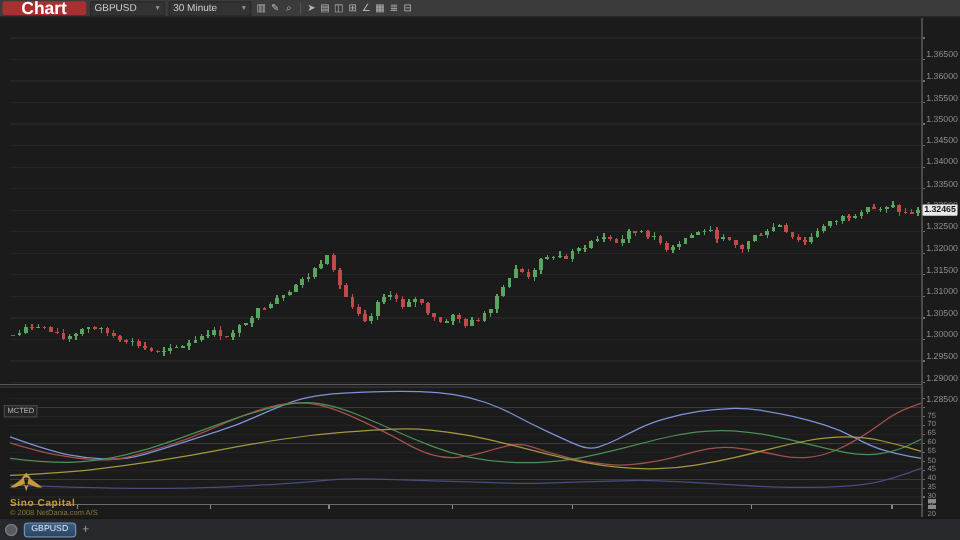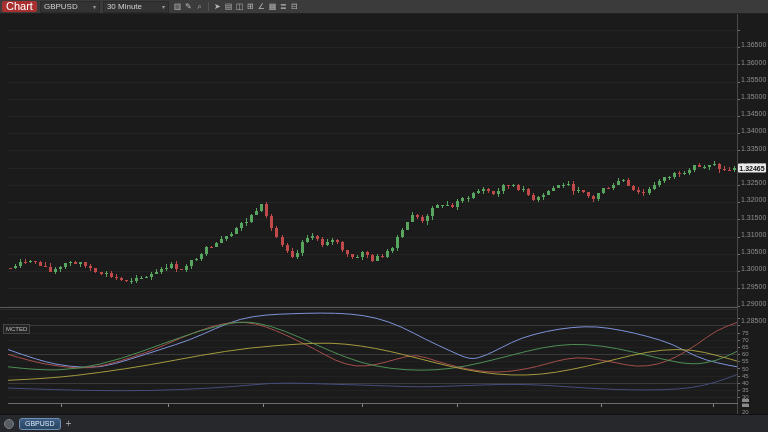--- a/index.html
+++ b/index.html
@@ -4,21 +4,21 @@
 <style>
   html,body{margin:0;padding:0;}
   body{width:768px;height:432px;overflow:hidden;background:#141414;
        font-family:"Liberation Sans",sans-serif;-webkit-font-smoothing:antialiased;}
   .app{position:relative;width:768px;height:432px;background:#1b1b1c;overflow:hidden;}
 
   
   .toolbar{position:absolute;top:0;left:0;width:768px;height:14px;background:#3b3b3c;
            border-bottom:1px solid #222;display:flex;align-items:center;gap:3px;
            padding:0 2px;box-sizing:border-box;font-size:8px;color:#c8c8c8;}
-  .badge{background:#a93030;color:#fff;font-size:11px;font-weight:normal;padding:0 4px;
+  .badge{background:#a93030;color:#fff;font-size:14px;font-weight:bold;padding:0 15px;
          height:11px;line-height:11px;border-radius:2px;}
   .dd{display:flex;align-items:center;gap:5px;background:#333334;border:1px solid #2a2a2a;
       height:10px;line-height:10px;padding:0 3px;color:#cfcfcf;}
   .dd .caret{font-size:6px;color:#9a9a9a;}
   .tb-icon{min-width:11px;height:11px;display:flex;align-items:center;justify-content:center;
            font-size:8px;color:#b5b5b5;cursor:default;}
   .sep{width:1px;height:9px;background:#525252;margin:0 3px;}
 
   
   .surface{position:absolute;top:14px;left:0;width:768px;height:400px;background:#1b1b1b;}
@@ -485,20 +485,30 @@
         <div class="time-label" style="left: 168.38px;">3 Nov</div>
         <div class="time-label" style="left: 263.15px;">4 Nov</div>
         <div class="time-label" style="left: 362.294px;">5 Nov</div>
         <div class="time-label" style="left: 457.793px;">6 Nov</div>
         <div class="time-label" style="left: 601.406px;">7 Nov</div>
         <div class="time-label" style="left: 713.672px;">10 Nov</div>
       </div>
     <div class="ind-tag">MCTED</div>
     <div class="cur-price" id="cur-price" style="top: 153.775px;">1.32465</div>
 
+    <div class="logo">
+      <svg width="26" height="15" viewBox="0 0 26 15">
+        <polygon points="13,0 9,5 13,4 17,5" fill="#c79b37"></polygon>
+        <polygon points="0,12 11,4 12,9 4,12" fill="#c79b37"></polygon>
+        <polygon points="26,12 15,4 14,9 22,12" fill="#c79b37"></polygon>
+        <polygon points="11,9 13,15 15,9 13,11" fill="#c79b37"></polygon>
+      </svg>
+      <div class="logo-text">Sino Capital</div>
+      <div class="copyright">© 2008 NetDania.com A/S</div>
+    </div>
   </div>
 
   <div class="taskbar">
     <div class="orb"></div>
     <button class="win-btn">GBPUSD</button>
     <div class="add-btn">+</div>
   </div>
 </div>
 
 </body></html>

